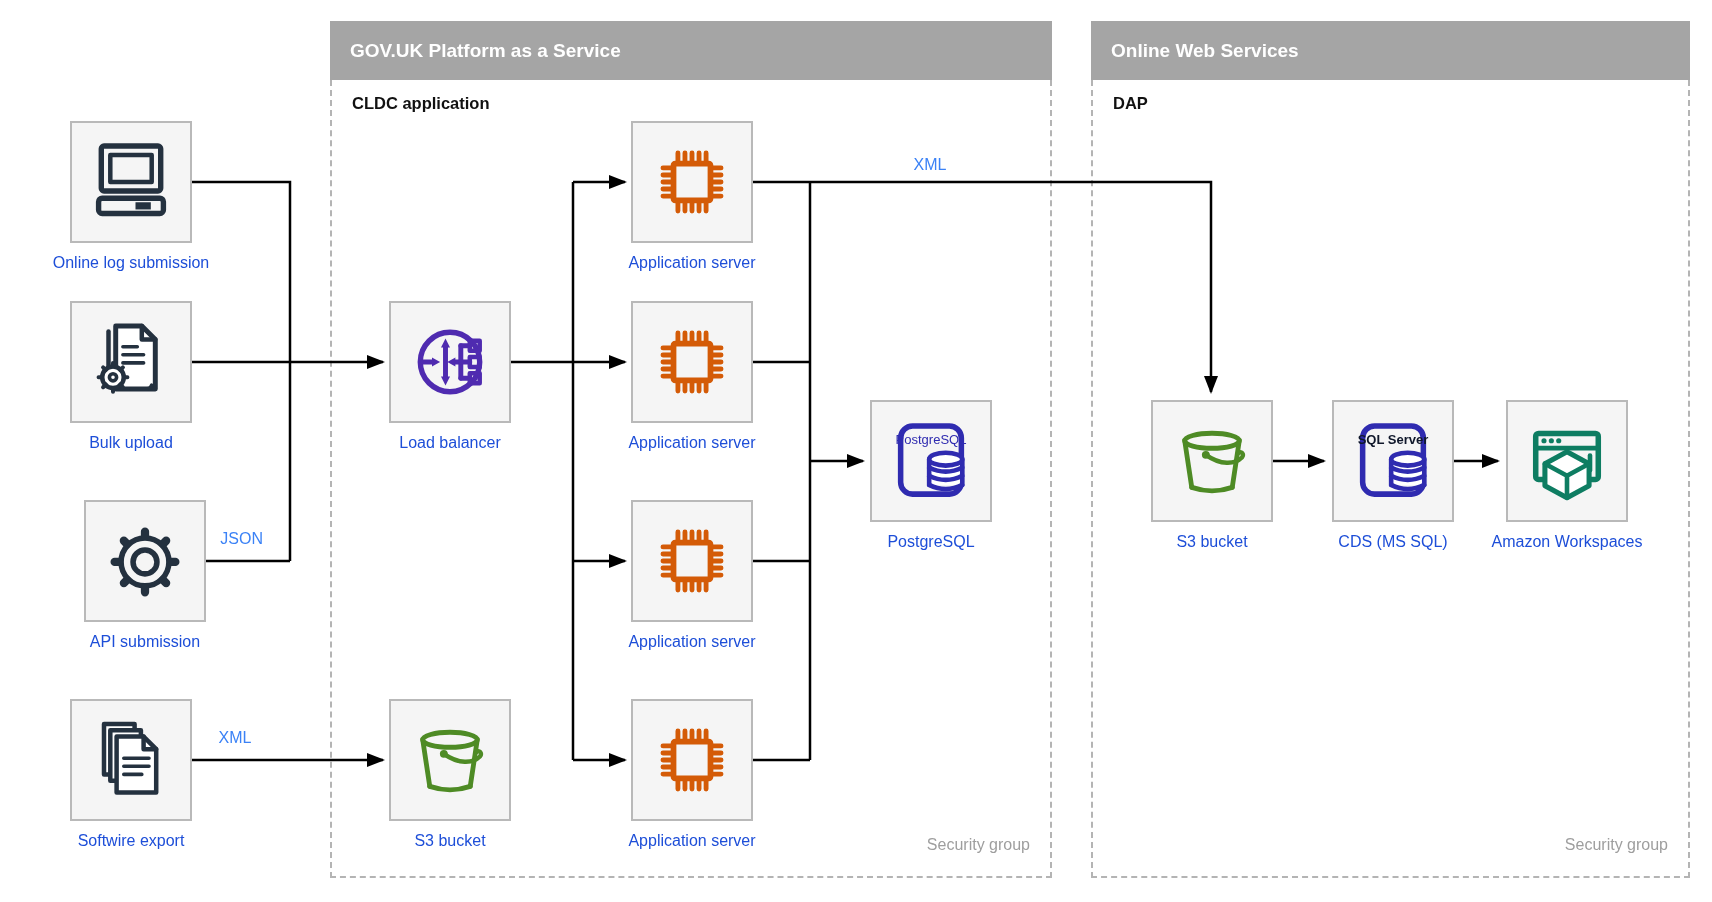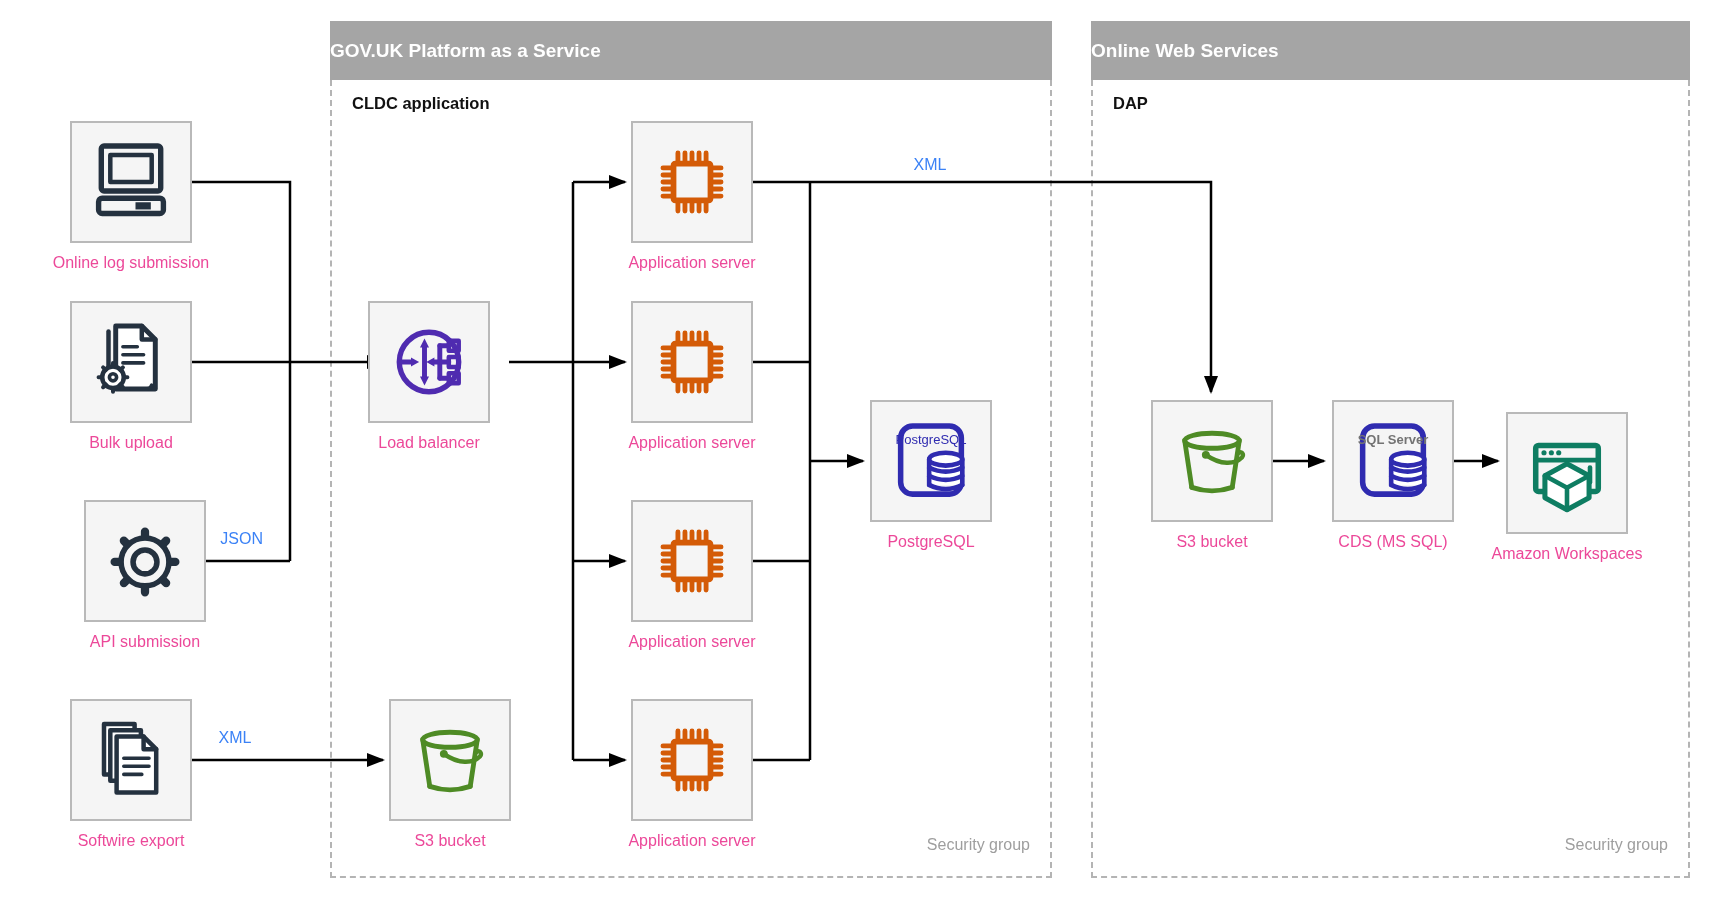--- a/index.html
+++ b/index.html
@@ -1,34 +1,34 @@
 <!DOCTYPE html>
 <html><head>
 <meta charset="utf-8">
 <style>
   html,body{margin:0;padding:0;background:#ffffff;}
   #stage{position:relative;width:1712px;height:902px;background:#ffffff;overflow:hidden;
          font-family:"Liberation Sans",sans-serif;}
   svg.edges{position:absolute;left:0;top:0;z-index:2;}
   .zone-header{position:absolute;height:59px;background:#a5a5a5;z-index:1;
                color:#ffffff;font-size:19px;font-weight:bold;line-height:59px;}
-  .zone-header span{}
+  .zone-header span{padding-left:20px;}
   .zone-body{position:absolute;z-index:0;border-left:2px dashed #b4b4b4;
              border-right:2px dashed #b4b4b4;border-bottom:2px dashed #b4b4b4;box-sizing:border-box;}
   .zone-sublabel{position:absolute;left:20px;top:14px;font-size:16.5px;font-weight:bold;color:#111111;}
   .zone-footer{position:absolute;right:20px;bottom:22px;font-size:16px;color:#9e9e9e;}
   .node{position:absolute;z-index:3;}
   .node-box{width:122px;height:122px;background:#f5f5f5;border:2px solid #b9b9b9;box-sizing:border-box;
             display:flex;align-items:center;justify-content:center;position:relative;}
   .node-label{position:absolute;top:133px;left:50%;transform:translateX(-50%);
-              white-space:nowrap;font-size:16px;color:#ec4899;text-align:center;}
+              white-space:nowrap;font-size:16px;color:#1d4ed8;text-align:center;}
   .edge-label{position:absolute;z-index:4;font-size:16px;color:#3b82f6;white-space:nowrap;}
   .icon-text{position:absolute;left:0;right:0;text-align:center;z-index:5;}
   .pg-text{top:30px;font-size:13px;font-weight:500;color:#2f2bb0;}
-  .sql-text{top:30px;font-size:13px;font-weight:bold;color:#737373;}
+  .sql-text{top:30px;font-size:13px;font-weight:bold;color:#0f172a;}
 </style>
 </head>
 <body>
 
 <div id="stage">
 
   <div class="zone-header" style="left:330px;top:21px;width:722px;">
     <span>GOV.UK Platform as a Service</span>
   </div>
   <div class="zone-body" style="left:330px;top:80px;width:722px;height:798px;">
@@ -133,21 +133,21 @@
           <rect x="27" y="17" width="34" height="56" fill="#ffffff" stroke-width="5"></rect>
           <path d="M34,24 H64 L78,38 V86 H34 z" fill="#ffffff" stroke-width="5"></path>
           <path d="M64,24 V38 H78" fill="none" stroke-width="5"></path>
           <path d="M42,48 H70 M42,57 H70 M42,66 H62" fill="none" stroke-width="4"></path>
         </g>
       </svg>
     </div>
     <div class="node-label">Softwire export</div>
   </div>
 
-  <div class="node" style="left:368px;top:301px;">
+  <div class="node" style="left:389px;top:301px;">
     <div class="node-box">
       <svg width="90" height="90" viewBox="0 0 100 100">
         <g stroke="#4f2bb0" fill="none" stroke-linecap="round" stroke-linejoin="round">
           <circle cx="50" cy="50" r="33" stroke-width="6"></circle>
           <path d="M20,50 H30" stroke-width="5.5"></path>
           <path d="M45,32 V68" stroke-width="5.5"></path>
           <path d="M62,50 H55" stroke-width="5.5"></path>
           <path d="M62,32 V68" stroke-width="5.5"></path>
           <path d="M62,32 H72 M62,50 H72 M62,68 H72" stroke-width="5.5"></path>
           <rect x="72" y="26.5" width="11" height="11" stroke-width="5"></rect>
@@ -286,21 +286,21 @@
           <path d="M48,57 Q66,66 84,57" fill="none" stroke-width="5"></path>
           <path d="M48,66 Q66,75 84,66" fill="none" stroke-width="5"></path>
           <path d="M48,76 Q66,85 84,76" fill="none" stroke-width="5"></path>
           <ellipse cx="66" cy="48" rx="18" ry="7" fill="#ffffff" stroke-width="5"></ellipse>
         </g>
       </svg>
     </div>
     <div class="node-label">CDS (MS SQL)</div>
   </div>
 
-  <div class="node" style="left:1506px;top:400px;margin-top:12px;">
+  <div class="node" style="left:1506px;top:400px;">
     <div class="node-box">
       <svg width="92" height="92" viewBox="0 0 100 100">
         <g stroke="#0e7d62" stroke-linejoin="round" stroke-linecap="round">
           <rect x="16" y="20" width="68" height="50" rx="3" fill="none" stroke-width="6"></rect>
           <path d="M16,36 H84" fill="none" stroke-width="5"></path>
           <circle cx="25" cy="28" r="2.8" fill="#0e7d62" stroke="none"></circle>
           <circle cx="33" cy="28" r="2.8" fill="#0e7d62" stroke="none"></circle>
           <circle cx="41" cy="28" r="2.8" fill="#0e7d62" stroke="none"></circle>
           <path d="M75,44 V60" fill="none" stroke-width="5"></path>
           <path d="M50,40 L74,53 V77 L50,90 L26,77 V53 z" fill="#ffffff" stroke-width="5.5"></path>

